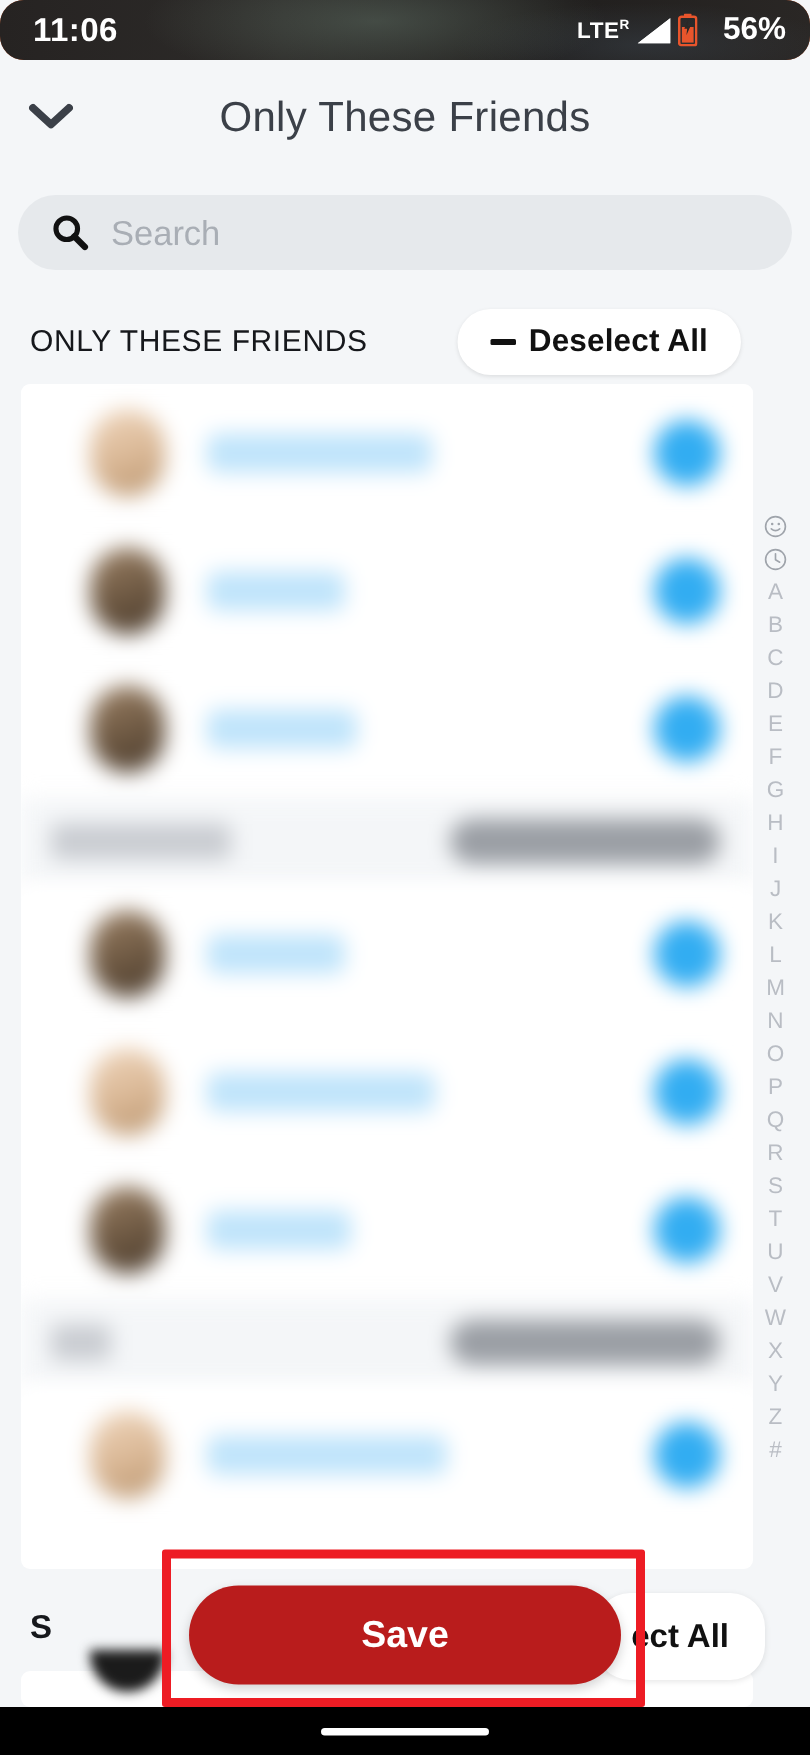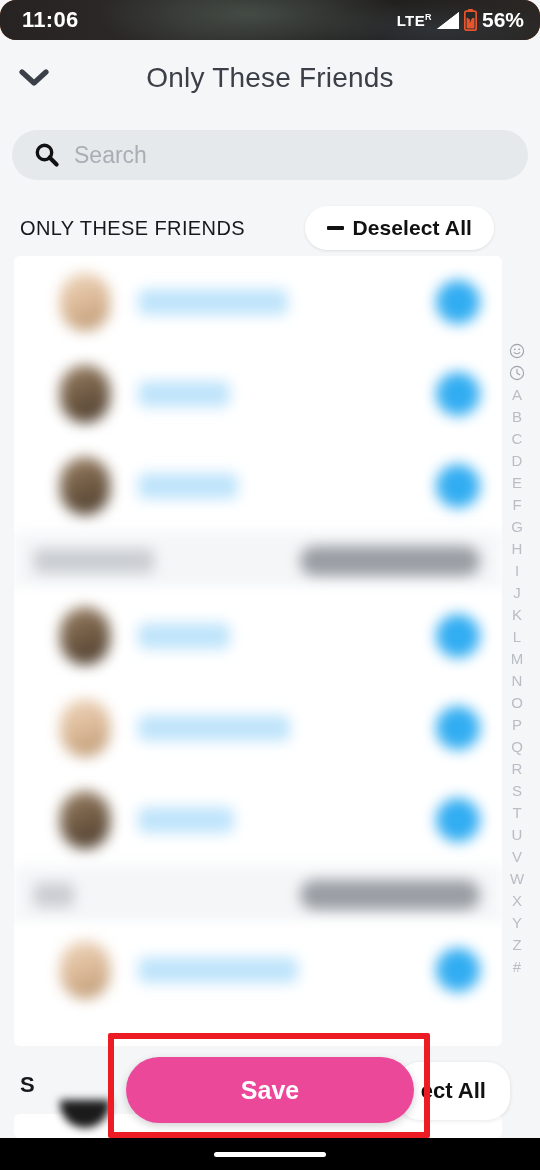--- a/index.html
+++ b/index.html
@@ -37,21 +37,21 @@
   }
   .sb-right{
     position:relative; z-index:2;
     margin-left:auto; margin-right:16px;
     display:flex; align-items:center; gap:5px;
   }
   .sb-lte{ font-size:15px; font-weight:600; letter-spacing:.4px;}
   .sb-lte sup{ font-size:9px; vertical-align:super; }
   .sb-signal{ display:block; }
   .sb-batt{ display:block; }
-  .sb-pct{ font-size:21px; font-weight:bold; margin-left:0; }
+  .sb-pct{ font-size:21px; font-weight:bold; margin-left:12px; }
 
   
   .appheader{
     position:absolute; top:40px; left:0; width:540px; height:75px;
     display:flex; align-items:center;
     background:#F4F6F8;
     z-index:20;
   }
   .chev{
     width:60px; display:flex; align-items:center; justify-content:center;
@@ -179,21 +179,21 @@
     background:#fff; border-radius:6px; z-index:11;
   }
   .bottom-card .pv{
     position:absolute; left:46px; top:-14px; width:50px; height:28px;
     border-radius:0 0 26px 26px; background:#1b1b1b; filter:blur(4px);
   }
 
   
   .save-btn{
     position:absolute; left:126px; top:1057px; width:288px; height:66px;
-    background:#ec4899; border-radius:33px;
+    background:#b91c1c; border-radius:33px;
     display:flex; align-items:center; justify-content:center;
     color:#fff; font-size:25px; font-weight:bold;
     box-shadow:0 3px 8px rgba(0,0,0,.18);
     z-index:30;
   }
 
   
   .redbox{
     position:absolute; left:108px; top:1033px; width:322px; height:105px;
     border:6px solid #ED1C24; border-radius:2px;

